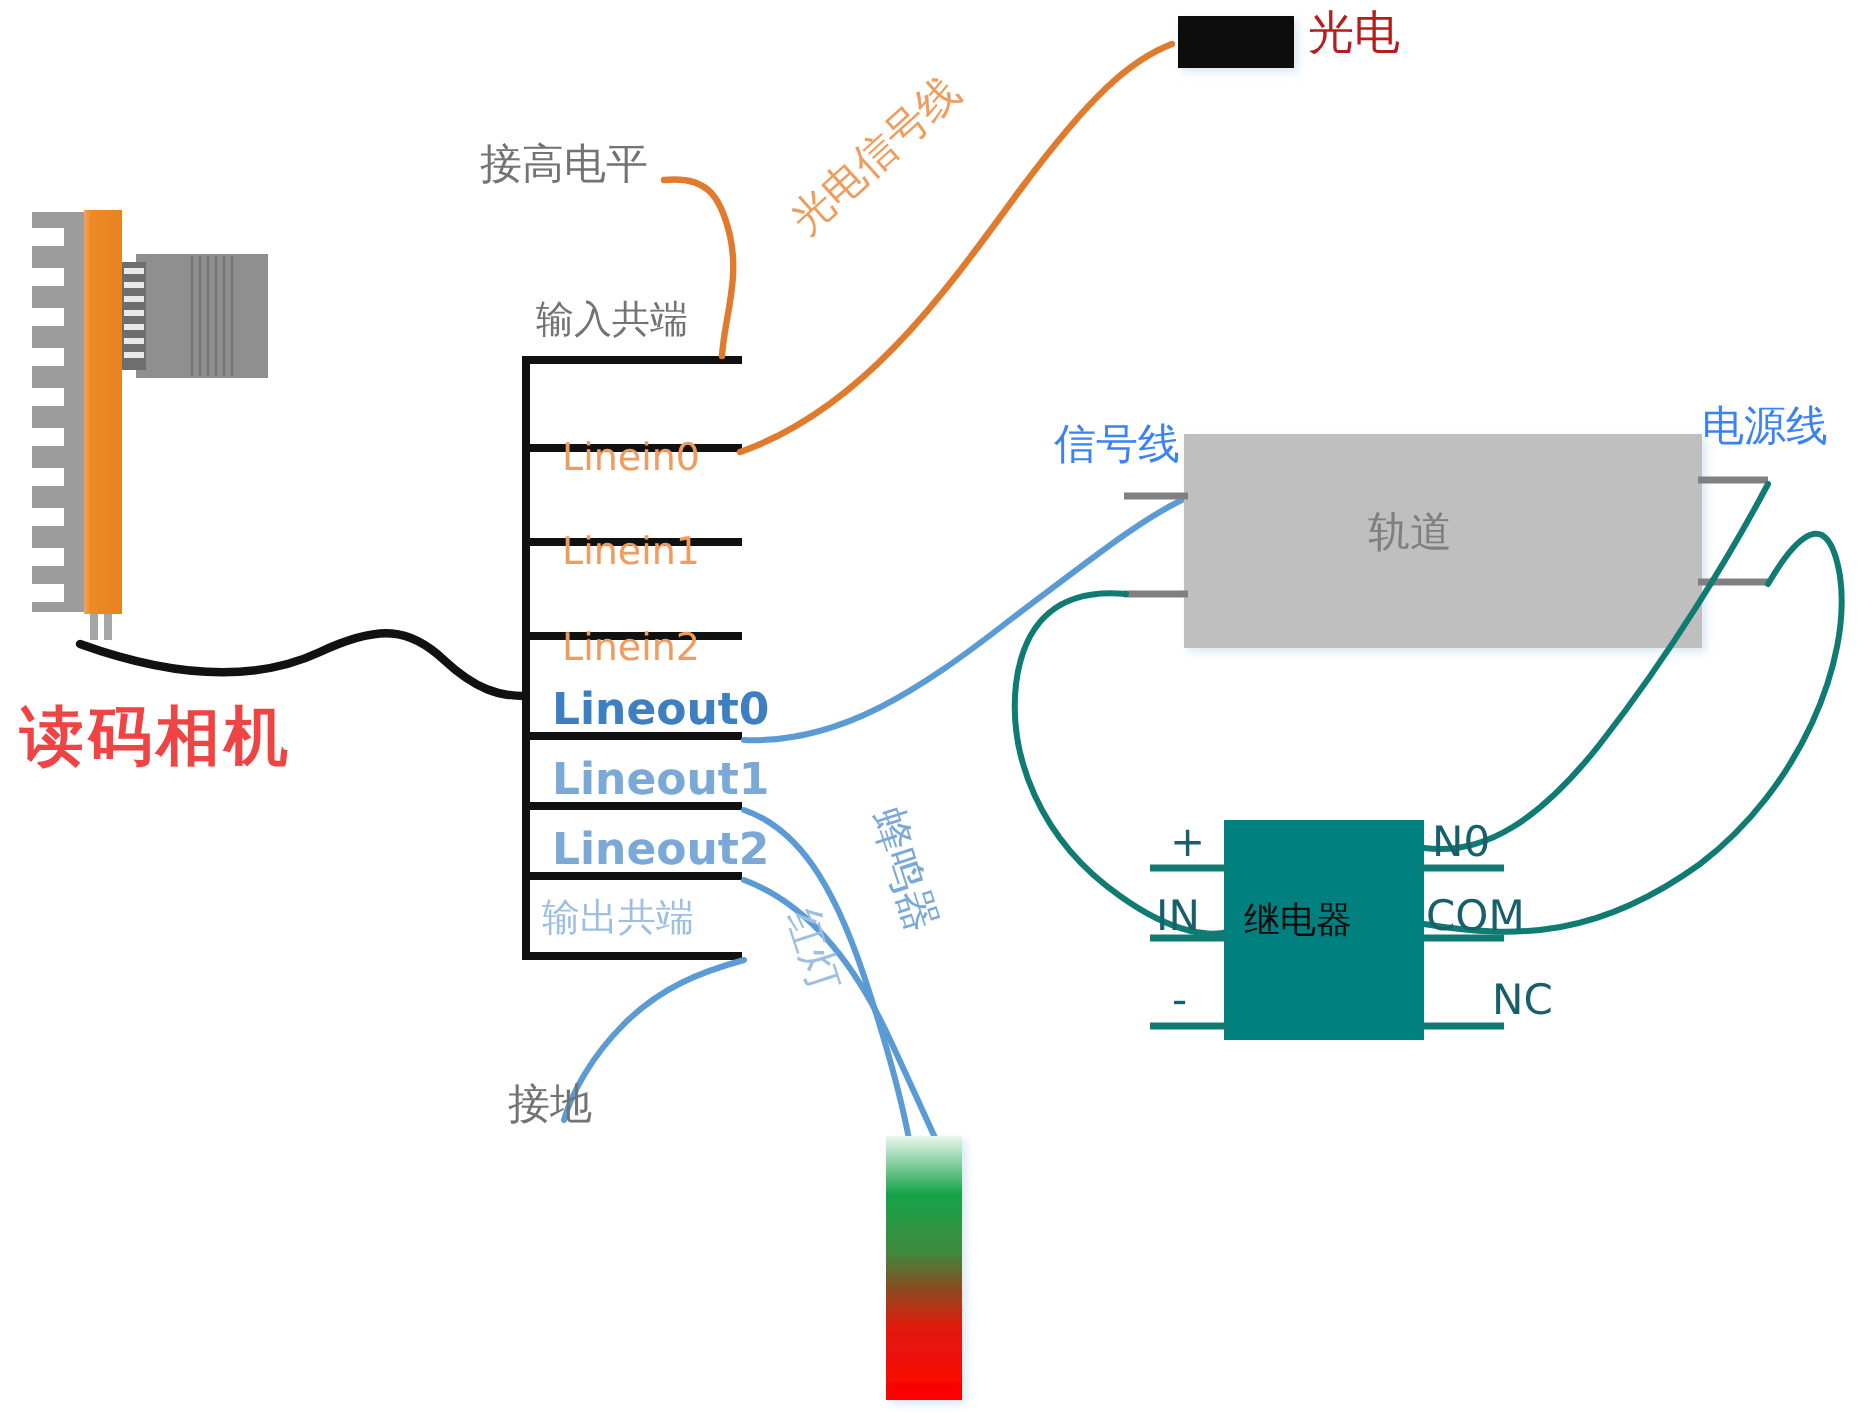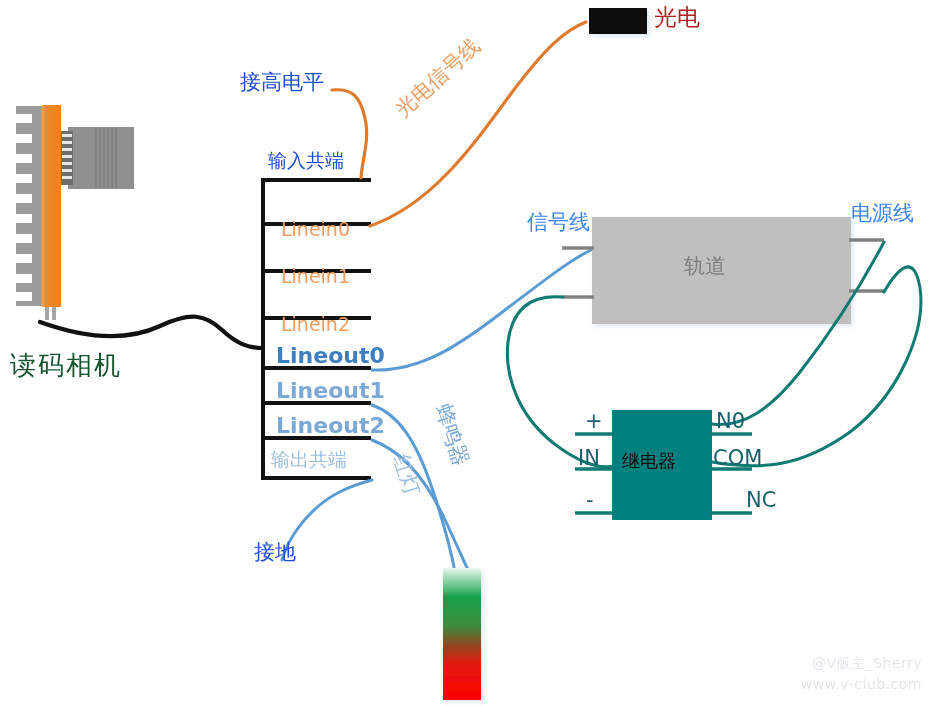--- a/index.html
+++ b/index.html
@@ -22,39 +22,40 @@
     position: absolute;
     left: 0; top: 0;
     width: 936px;
     height: 706px;
   }
   .lbl {
     position: absolute;
     white-space: nowrap;
     line-height: 1;
   }
-  .lbl-orange { color: #1d4ed8; }
+  .lbl-orange { color: #737373; }
   .lbl-orange-soft { color: #ef9c5e; }
   .lbl-blue { color: #3d7fc1; }
   .lbl-blue-soft { color: #7aa9d8; }
   .lbl-blue-pale { color: #9dbfe0; }
   .lbl-gray { color: #3b82f6; }
   .lbl-teal-dark { color: #17606b; }
 
   .t-linein { font-size: 19px; margin-top: 24px; }
   .t-lineout { font-size: 22px; font-weight: bold; }
   .t-cn17 { font-size: 19px; }
   .t-cn20 { font-size: 21px; }
   .t-relay-port { font-size: 21px; }
 
   #camera-label {
     left: 10px; top: 352px;
-    font-size: 26px;
-    color: #14532d;
+    font-size: 32px;
+    color: #ef4444;
     letter-spacing: 2px;
+    font-weight: bold;
   }
   #photo-label {
     left: 654px; top: 6px;
     font-size: 23px;
     color: #b91c1c;
   }
   #track-label {
     left: 684px; top: 256px;
     font-size: 21px;
     color: #7f7f7f;
@@ -271,18 +272,14 @@
 
   <div class="lbl lbl-teal-dark t-relay-port" style="left:716px; top:411px;">N0</div>
   <div class="lbl lbl-teal-dark t-relay-port" style="left:713px; top:448px;">COM</div>
   <div class="lbl lbl-teal-dark t-relay-port" style="left:746px; top:490px;">NC</div>
 
   <div class="lbl" id="relay-label">继电器</div>
 
   <div class="lbl lbl-blue-soft t-cn20 rot-p70" style="left:452px; top:402px;">蜂鸣器</div>
   <div class="lbl lbl-blue-pale t-cn20 rot-p70" style="left:410px; top:452px;">红灯</div>
 
-  <div id="watermark">
-    <div>@V版主_Sherry</div>
-    <div>www.v-club.com</div>
-  </div>
 
 </div>
 
 </body></html>

